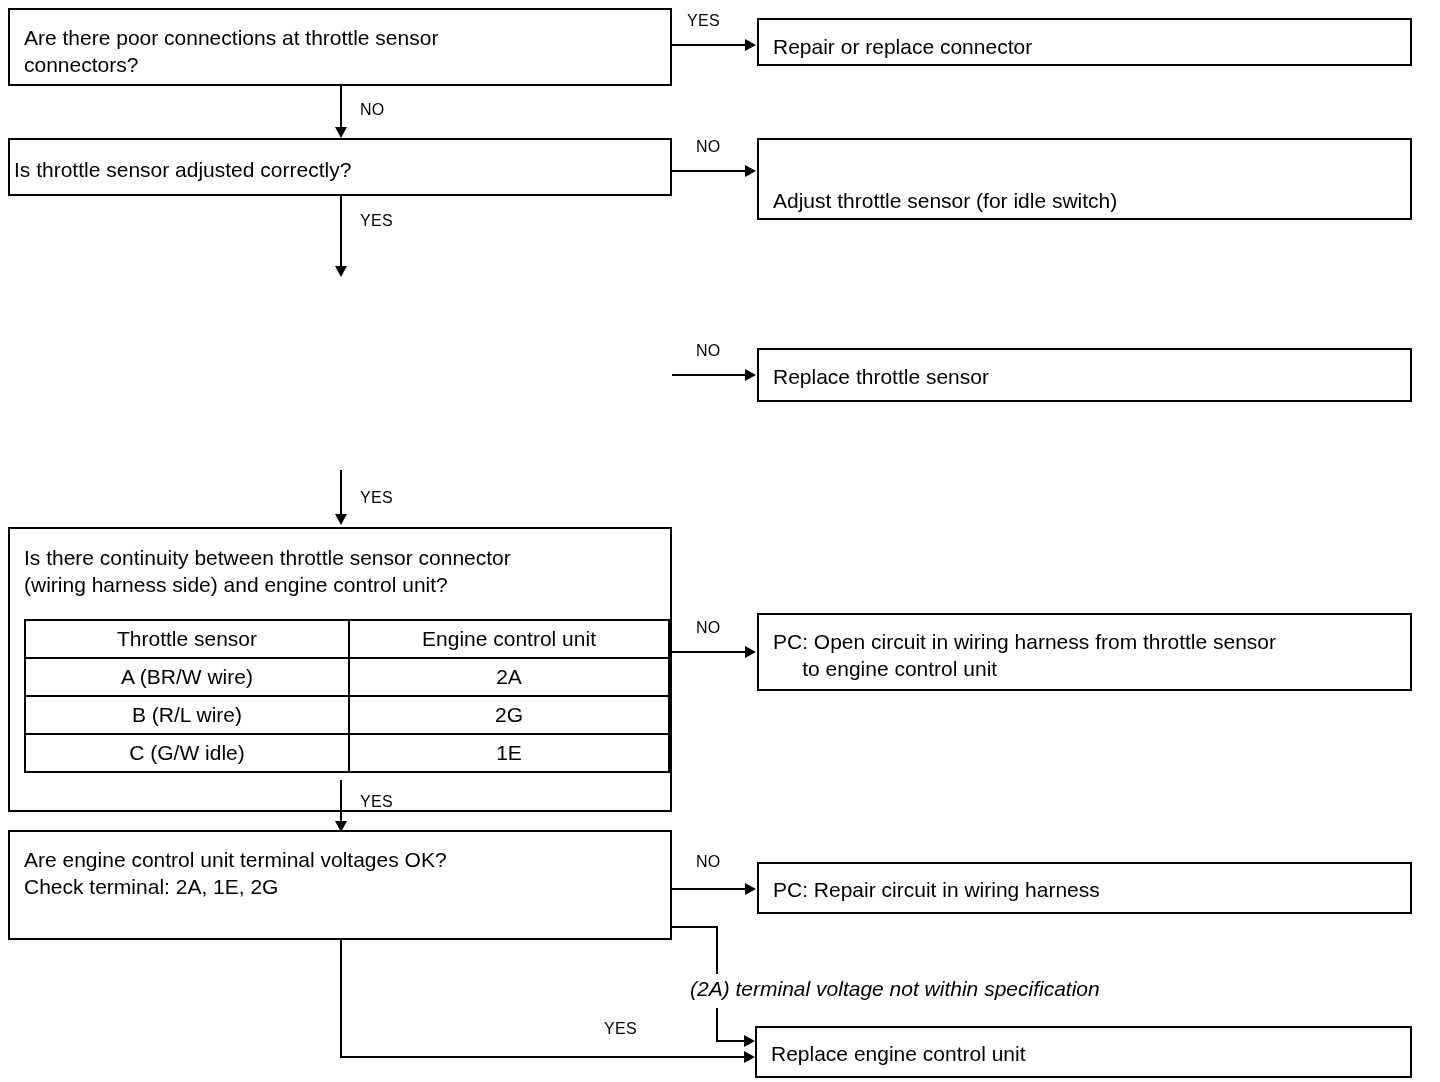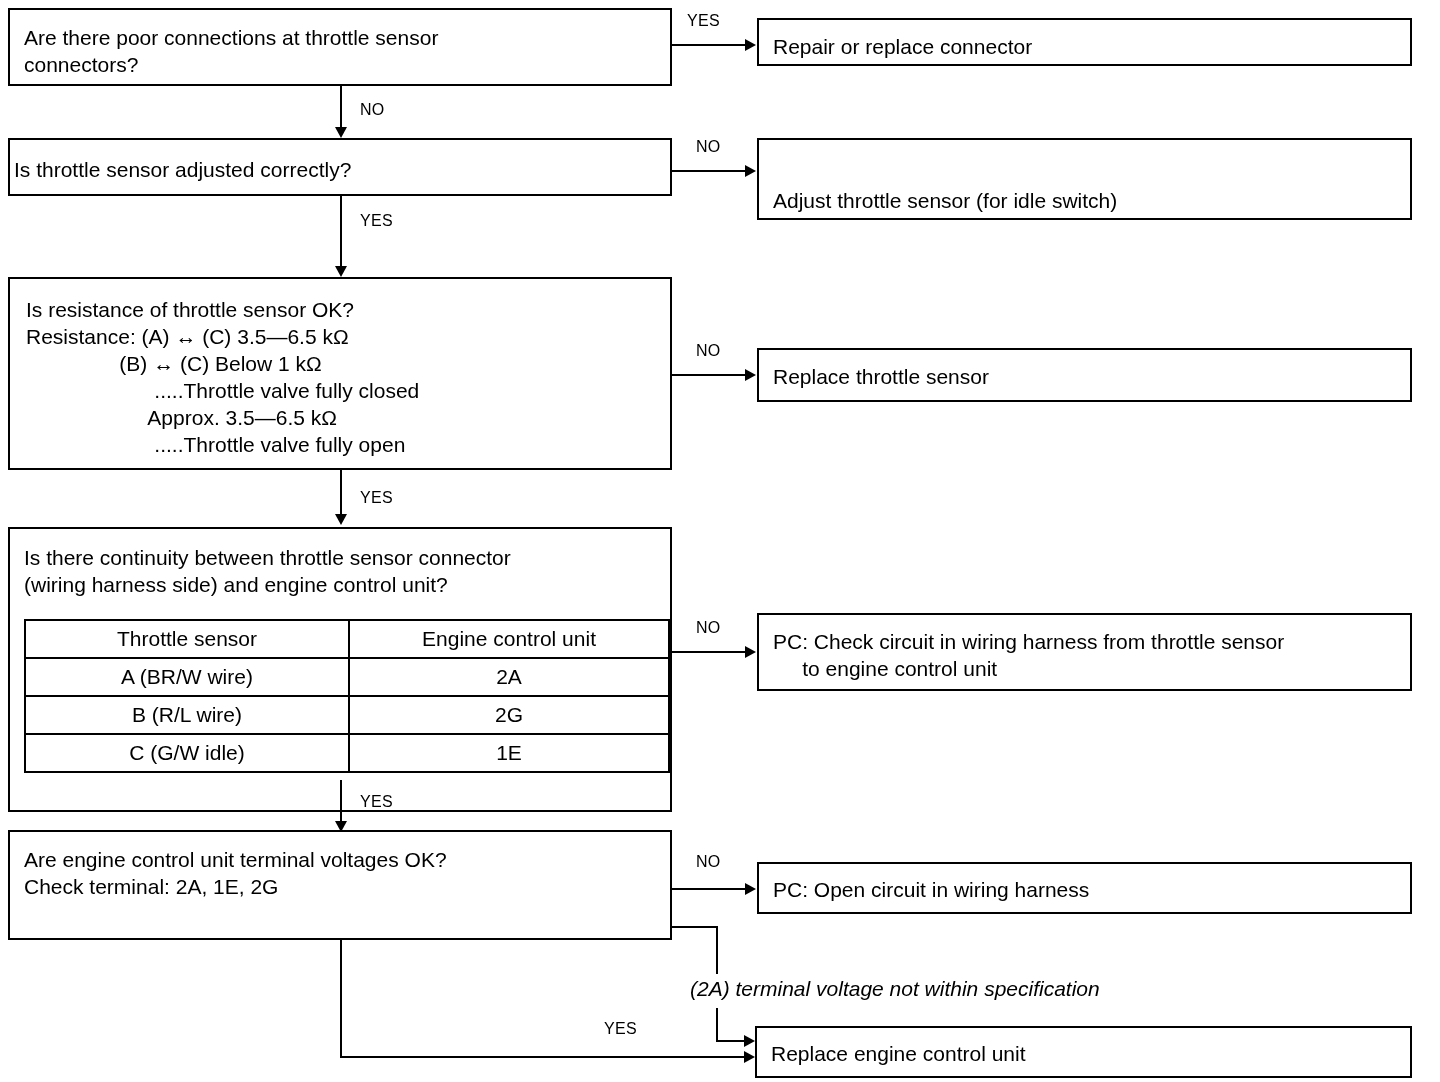--- a/index.html
+++ b/index.html
@@ -114,28 +114,20 @@
   <div class="lbl" style="left:696px; top:138px;">NO</div>
 
   <div class="vline" style="left:340px; top:196px; height:72px;"></div>
   <div class="arrow-d" style="left:335px; top:266px;"></div>
   <div class="lbl" style="left:360px; top:212px;">YES</div>
 
   <div class="box" style="left:757px; top:138px; width:655px; height:82px;">
     <div class="box-text" style="left:14px; top:20px;margin-top:27px;">Adjust throttle sensor (for idle switch)</div>
   </div>
 
-  <div class="box" style="left:8px; top:277px; width:664px; height:193px;">
-    <div class="box-text" style="left:16px; top:17px;">Is resistance of throttle sensor OK?</div>
-    <div class="box-text" style="left:16px; top:44px;">Resistance: (A) ↔ (C) 3.5—6.5 kΩ</div>
-    <div class="box-text" style="left:16px; top:71px;">                (B) ↔ (C) Below 1 kΩ</div>
-    <div class="box-text" style="left:16px; top:98px;">                      .....Throttle valve fully closed</div>
-    <div class="box-text" style="left:16px; top:125px;">                     Approx. 3.5—6.5 kΩ</div>
-    <div class="box-text" style="left:16px; top:152px;">                      .....Throttle valve fully open</div>
-  </div>
 
   <div class="hline" style="left:672px; top:374px; width:74px;"></div>
   <div class="arrow-r" style="left:745px; top:369px;"></div>
   <div class="lbl" style="left:696px; top:342px;">NO</div>
 
   <div class="vline" style="left:340px; top:470px; height:46px;"></div>
   <div class="arrow-d" style="left:335px; top:514px;"></div>
   <div class="lbl" style="left:360px; top:489px;">YES</div>
 
   <div class="box" style="left:757px; top:348px; width:655px; height:54px;">
@@ -172,35 +164,35 @@
 
   <div class="hline" style="left:672px; top:651px; width:74px;"></div>
   <div class="arrow-r" style="left:745px; top:646px;"></div>
   <div class="lbl" style="left:696px; top:619px;">NO</div>
 
   <div class="vline" style="left:340px; top:780px; height:44px;"></div>
   <div class="arrow-d" style="left:335px; top:821px;"></div>
   <div class="lbl" style="left:360px; top:793px;">YES</div>
 
   <div class="box" style="left:757px; top:613px; width:655px; height:78px;">
-    <div class="box-text" style="left:14px; top:13px;">PC: Check circuit in wiring harness from throttle sensor
+    <div class="box-text" style="left:14px; top:13px;">PC: Open circuit in wiring harness from throttle sensor
      to engine control unit</div>
   </div>
 
   <div class="box" style="left:8px; top:830px; width:664px; height:110px;">
     <div class="box-text" style="left:14px; top:14px;">Are engine control unit terminal voltages OK?
 Check terminal: 2A, 1E, 2G</div>
   </div>
 
   <div class="hline" style="left:672px; top:888px; width:74px;"></div>
   <div class="arrow-r" style="left:745px; top:883px;"></div>
   <div class="lbl" style="left:696px; top:853px;">NO</div>
 
   <div class="box" style="left:757px; top:862px; width:655px; height:52px;">
-    <div class="box-text" style="left:14px; top:12px;">PC: Open circuit in wiring harness</div>
+    <div class="box-text" style="left:14px; top:12px;">PC: Repair circuit in wiring harness</div>
   </div>
 
   <div class="hline" style="left:672px; top:926px; width:46px;"></div>
   <div class="vline" style="left:716px; top:926px; height:48px;"></div>
   <div class="note" style="left:690px; top:977px;">(2A) terminal voltage not within specification</div>
   <div class="vline" style="left:716px; top:1008px; height:34px;"></div>
   <div class="hline" style="left:716px; top:1040px; width:30px;"></div>
   <div class="arrow-r" style="left:744px; top:1035px;"></div>
 
   <div class="vline" style="left:340px; top:940px; height:118px;"></div>

